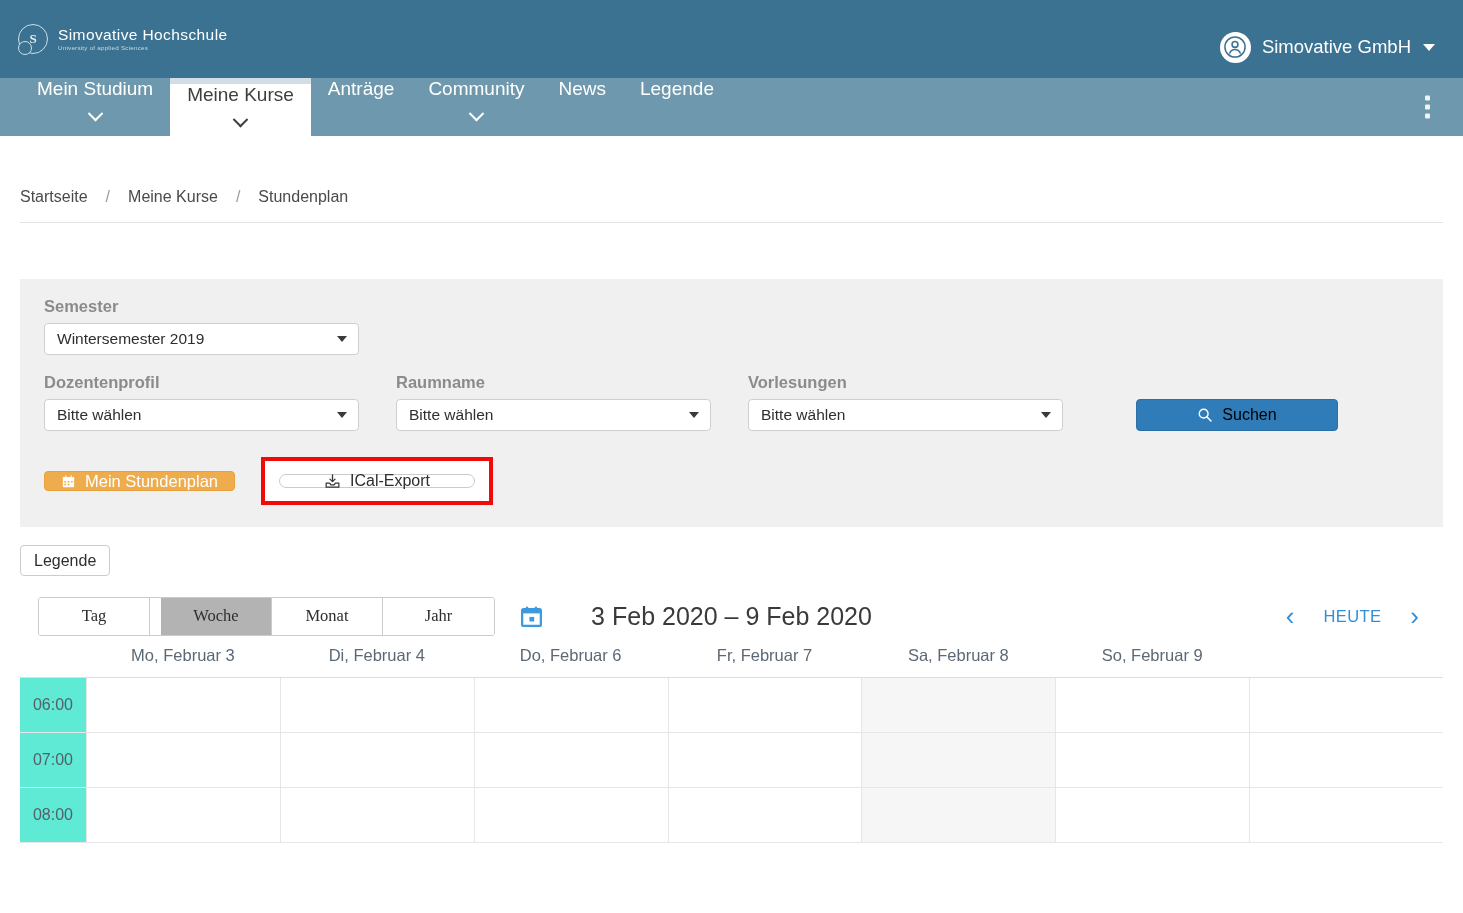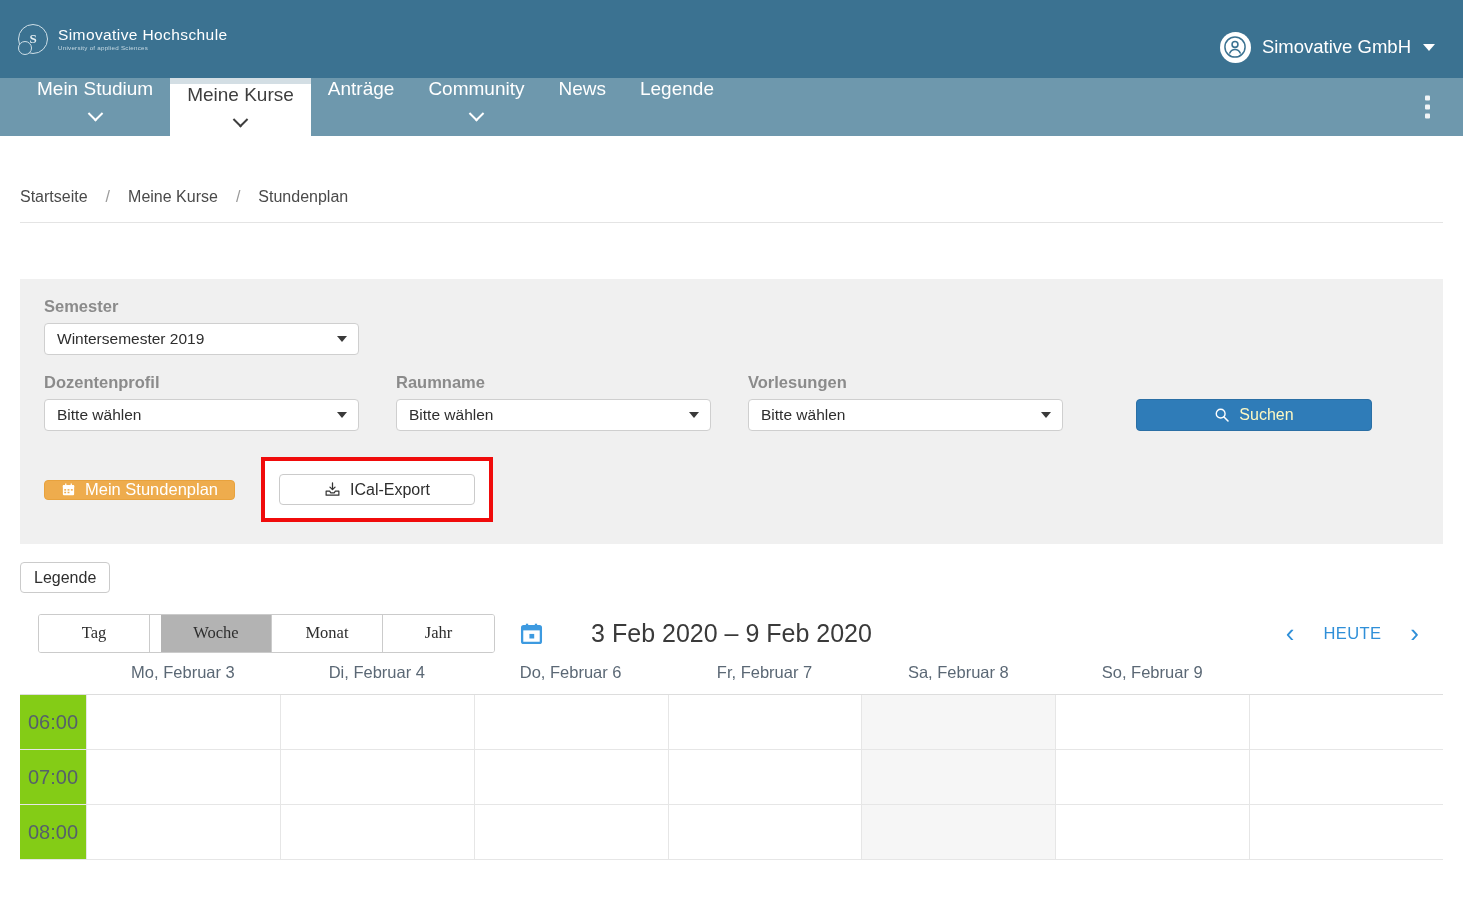--- a/index.html
+++ b/index.html
@@ -143,23 +143,23 @@
   .row1 { width: 315px; }
   .row2 {
     display: flex; align-items: flex-end; gap: 37px;
     margin-top: 18px;
   }
   .col { width: 315px; }
   .btn-suchen {
     background: #2f7cb8;
     border: 1px solid #2a6fa5;
     border-radius: 4px;
-    color: #fef9c3;
+    color: #000000;
     height: 32px;
-    width: 236px;
+    width: 202px;
     display: flex; align-items: center; justify-content: center; gap: 9px;
     font-size: 16px;
     cursor: pointer;
     margin-left: 36px;
   }
   .row3 { display: flex; align-items: center; margin-top: 26px; }
   .btn-orange {
     background: #eeac4d;
     border: 1px solid #e8a23d;
     border-radius: 4px;
@@ -172,22 +172,22 @@
   }
   .redbox {
     border: 4px solid #f00b0b;
     background: #ffffff;
     padding: 13px 14px;
     margin-left: 26px;
   }
   .btn-white {
     background: #ffffff;
     border: 1px solid #cbcbcb;
-    border-radius: 4px;
-    height: 31px;
+    border-radius: 12px;
+    height: 14px;
     padding: 0 18px;
     display: flex; align-items: center; justify-content: center; gap: 9px;
     font-size: 16px; color: #2e2e2e;
     cursor: pointer;
     min-width: 196px;
   }
 
   
   .legend-wrap { margin: 18px 20px 0 20px; }
   .btn-legend {
@@ -255,24 +255,24 @@
     color: #5b6875;
     padding: 10px 0 12px 0;
   }
   .timegrid {
     display: grid;
     grid-template-columns: 66px repeat(7, 1fr);
   }
   .timecell {
     height: 55px;
     border-bottom: 1px solid #e6e6e6;
-    font-size: 20px;
+    font-size: 16px;
     color: #55606b;
     display: flex; align-items: center; justify-content: center;
-    background: #84cc16;
+    background: #5eead4;
   }
   .slot {
     height: 55px;
     border-bottom: 1px solid #e6e6e6;
     border-left: 1px solid #e6e6e6;
     background: #ffffff;
   }
   .slot.today { background: #f6f6f6; }
 </style>
 </head>

